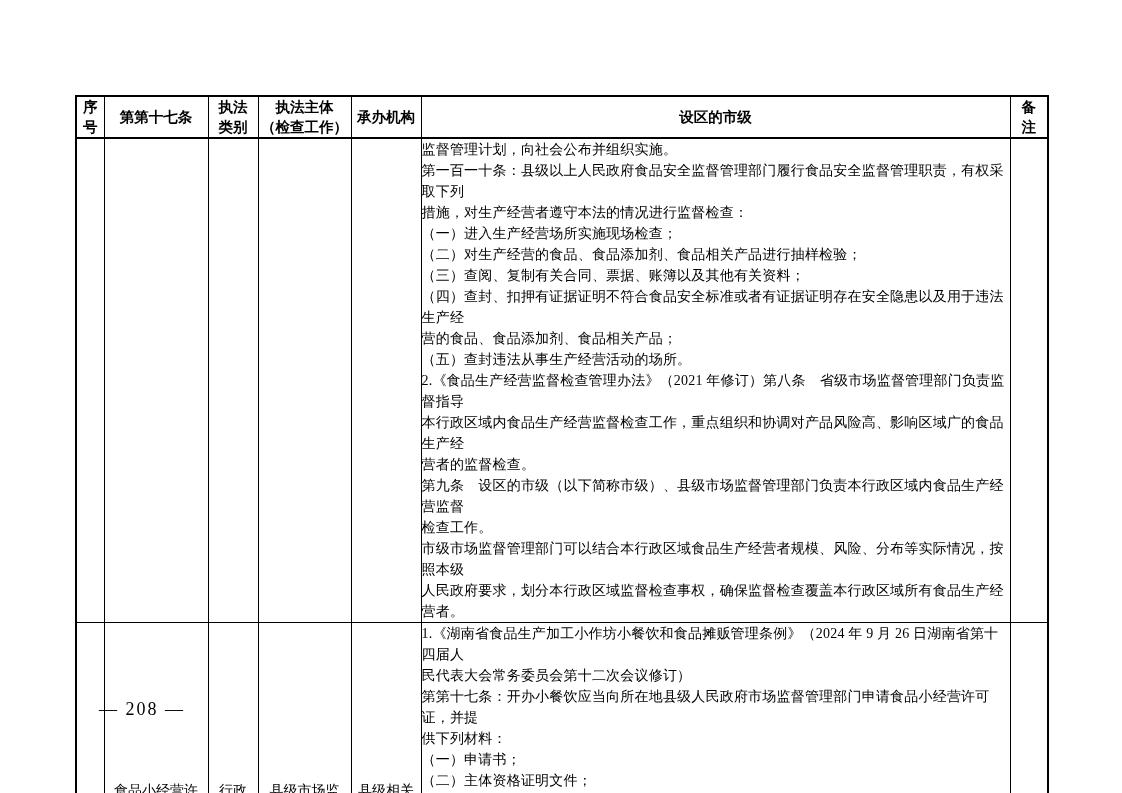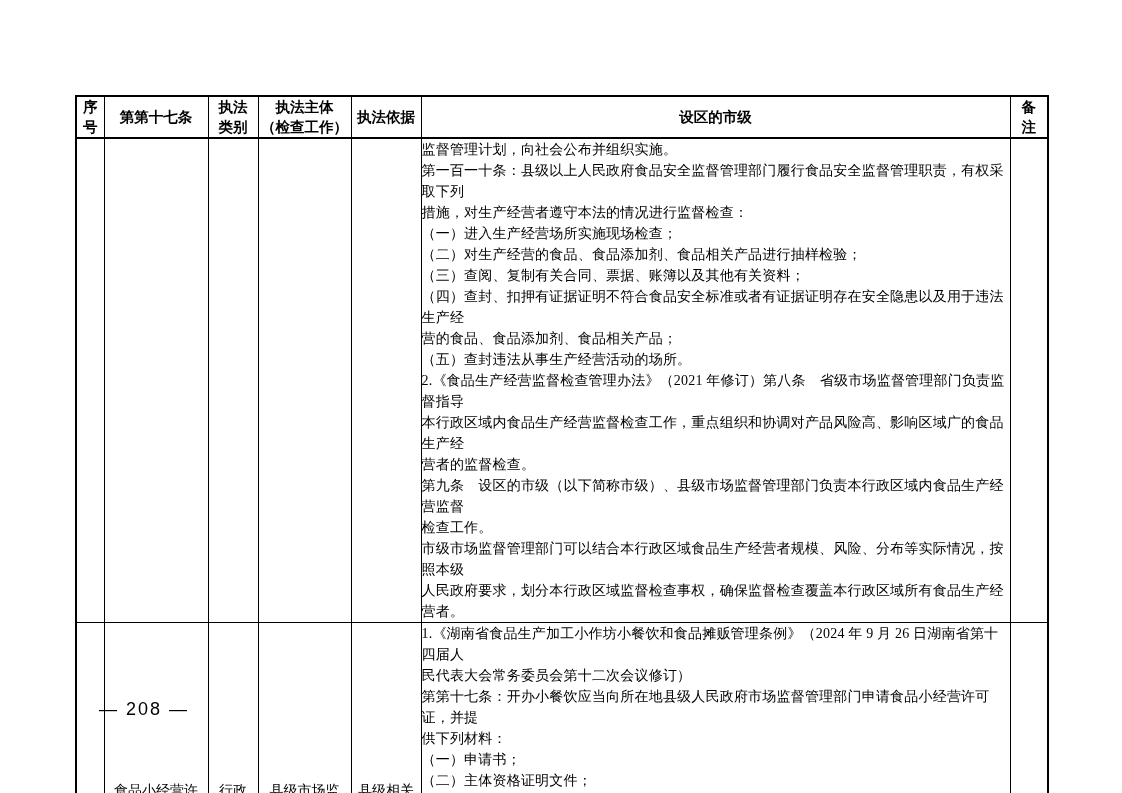--- a/index.html
+++ b/index.html
@@ -54,21 +54,21 @@
     vertical-align: top;
     white-space: pre-line;
     letter-spacing: 0.2px;
   }
   tr.row-cont  { height: 313px; }
   tr.row-item  { height: 237px; }
   .page-number {
     position: absolute;
     left: 99px;
     top: 699px;
-    font-family: Liberation Sans, sans-serif;
+    font-family: Liberation Serif, serif;
     font-size: 18px;
     letter-spacing: 2px;
     white-space: nowrap;
   }
 </style>
 </head>
 <body>
 
 <div class="page">
 
@@ -84,21 +84,21 @@
     </colgroup>
     <thead>
       <tr>
         <th>序
 号</th>
         <th>第第十七条</th>
         <th>执法
 类别</th>
         <th>执法主体
 （检查工作）</th>
-        <th>执法依据</th>
+        <th>承办机构</th>
         <th>设区的市级</th>
         <th>备
 注</th>
       </tr>
     </thead>
     <tbody>
       <tr class="row-cont">
         <td class="meta-cell"></td>
         <td class="meta-cell"></td>
         <td class="meta-cell"></td>

